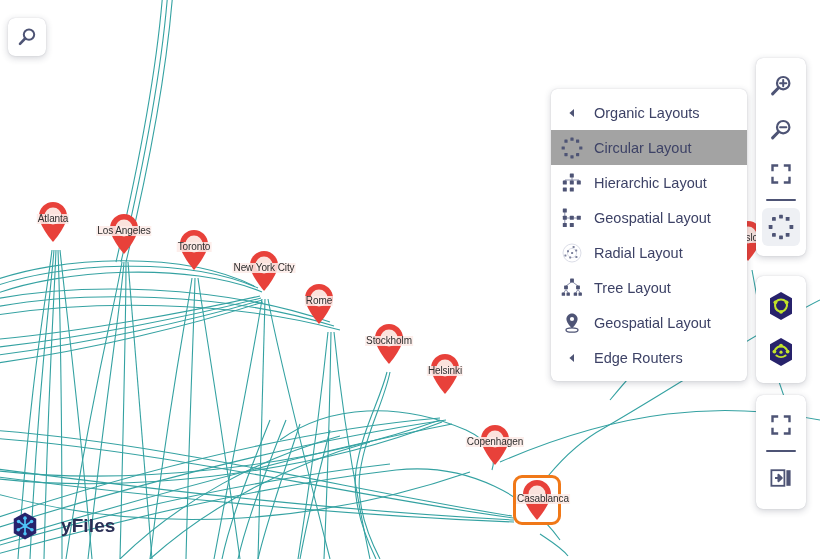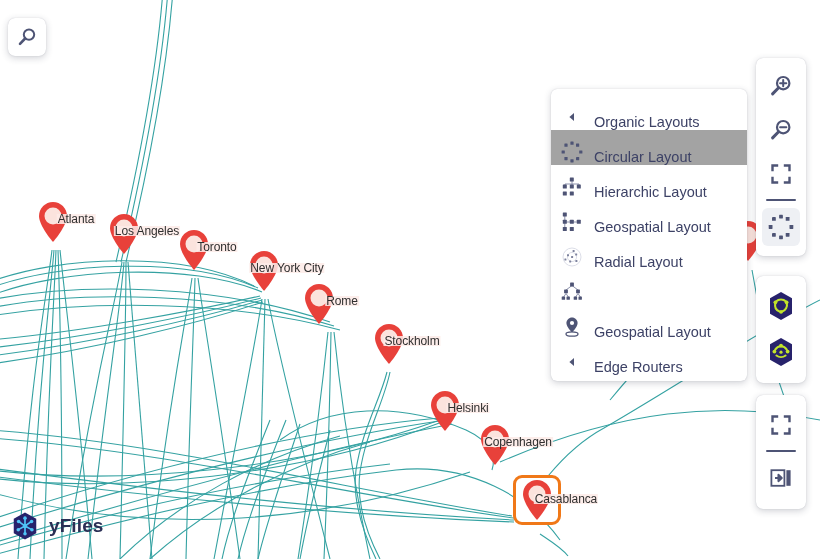--- a/index.html
+++ b/index.html
@@ -32,27 +32,26 @@
     transform: translate(-15px, -42px);
   }
   .map-node .pin { position: absolute; left:0; top:0; width:30px; height:42px; }
   .map-node .node-label {
     position: absolute;
     left: 50%;
     top: 18px;
     transform: translate(-50%, -50%);
     white-space: nowrap;
     font-family: "Liberation Sans", sans-serif;
-    font-size: 12px;
+    font-size: 10px;
     color: #2f2f2f;
     background: rgba(253, 235, 232, 0.86);
     padding: 0 1px;
     line-height: 10px;
     letter-spacing: -0.1px;
-    margin-left: 23px;
   }
   .map-node.selected {
     width: 60px; height: 56px;
     transform: translate(-24px, -50px);
   }
   .map-node.selected .sel-box {
     position: absolute;
     left: 0; top: 0;
     width: 48px; height: 50px;
     border: 3px solid #f07818;
@@ -83,21 +82,21 @@
 
   
   #layout-menu {
     left: 551px; top: 89px;
     width: 196px;
     padding: 6px 0 6px 0;
     border-radius: 6px;
   }
   .menu-item {
     display: flex;
-    align-items: flex-end;
+    align-items: center;
     height: 35px;
     padding: 0 10px 0 8px;
     cursor: pointer;
     color: #3d4266;
     font-size: 14.5px;
   }
   .menu-item.active { background: #a3a3a3; }
   .menu-item .mi-icon {
     width: 26px; height: 26px;
     flex: 0 0 26px;
@@ -133,21 +132,21 @@
   #toolbar-graph .tb-btn { height: 46px; }
 
   
   #brand {
     position: absolute;
     left: 10px; top: 510px;
     display: flex; align-items: center;
     height: 32px;
   }
   #brand .brand-text {
-    margin-left: 9px;
+    margin-left: 21px;
     font-size: 19px;
     font-weight: bold;
     color: #2a2f55;
     letter-spacing: 0.1px;
   }
 </style>
 </head>
 <body>
 
 <div id="app">
@@ -277,21 +276,21 @@
       </div>
 
       <div class="map-node" style="left:389px; top:365px;">
         <svg class="pin" viewBox="0 0 30 42">
           <path d="M15 1 C7.3 1 1 7.3 1 15 C1 25 15 41 15 41 C15 41 29 25 29 15 C29 7.3 22.7 1 15 1 Z" fill="#e8413a"></path>
           <circle cx="15" cy="15" r="8.5" fill="#fbe3dd"></circle>
         </svg>
         <span class="node-label">Stockholm</span>
       </div>
 
-      <div class="map-node" style="left:445px; top:432px;">
+      <div class="map-node" style="left:445px; top:395px;">
         <svg class="pin" viewBox="0 0 30 42">
           <path d="M15 1 C7.3 1 1 7.3 1 15 C1 25 15 41 15 41 C15 41 29 25 29 15 C29 7.3 22.7 1 15 1 Z" fill="#e8413a"></path>
           <circle cx="15" cy="15" r="8.5" fill="#fbe3dd"></circle>
         </svg>
         <span class="node-label">Helsinki</span>
       </div>
 
       <div class="map-node" style="left:495px; top:466px;">
         <svg class="pin" viewBox="0 0 30 42">
           <path d="M15 1 C7.3 1 1 7.3 1 15 C1 25 15 41 15 41 C15 41 29 25 29 15 C29 7.3 22.7 1 15 1 Z" fill="#e8413a"></path>
@@ -430,20 +429,21 @@
             <rect x="9.1" y="1.6" width="3.8" height="3.8" rx="0.5"></rect>
             <rect x="3.1" y="8.4" width="3.8" height="3.8" rx="0.5"></rect>
             <rect x="15.1" y="8.4" width="3.8" height="3.8" rx="0.5"></rect>
             <rect x="0.7" y="15.4" width="3.4" height="3.4" rx="0.5"></rect>
             <rect x="5.5" y="15.4" width="3.4" height="3.4" rx="0.5"></rect>
             <rect x="12.7" y="15.4" width="3.4" height="3.4" rx="0.5"></rect>
             <rect x="17.5" y="15.4" width="3.4" height="3.4" rx="0.5"></rect>
           </g>
         </svg>
       </span>
+      <span class="mi-label">Tree Layout</span>
     </div>
 
     <div class="menu-item">
       <span class="mi-icon">
         <svg width="22" height="22" viewBox="0 0 22 22">
           <path d="M11 1.5 C7.9 1.5 5.4 4 5.4 7.1 C5.4 11.1 11 16.5 11 16.5 C11 16.5 16.6 11.1 16.6 7.1 C16.6 4 14.1 1.5 11 1.5 Z" fill="#4e5475"></path>
           <circle cx="11" cy="7" r="2.1" fill="#ffffff"></circle>
           <ellipse cx="11" cy="18" rx="6" ry="2.2" fill="none" stroke="#4e5475" stroke-width="1.3"></ellipse>
         </svg>
       </span>

